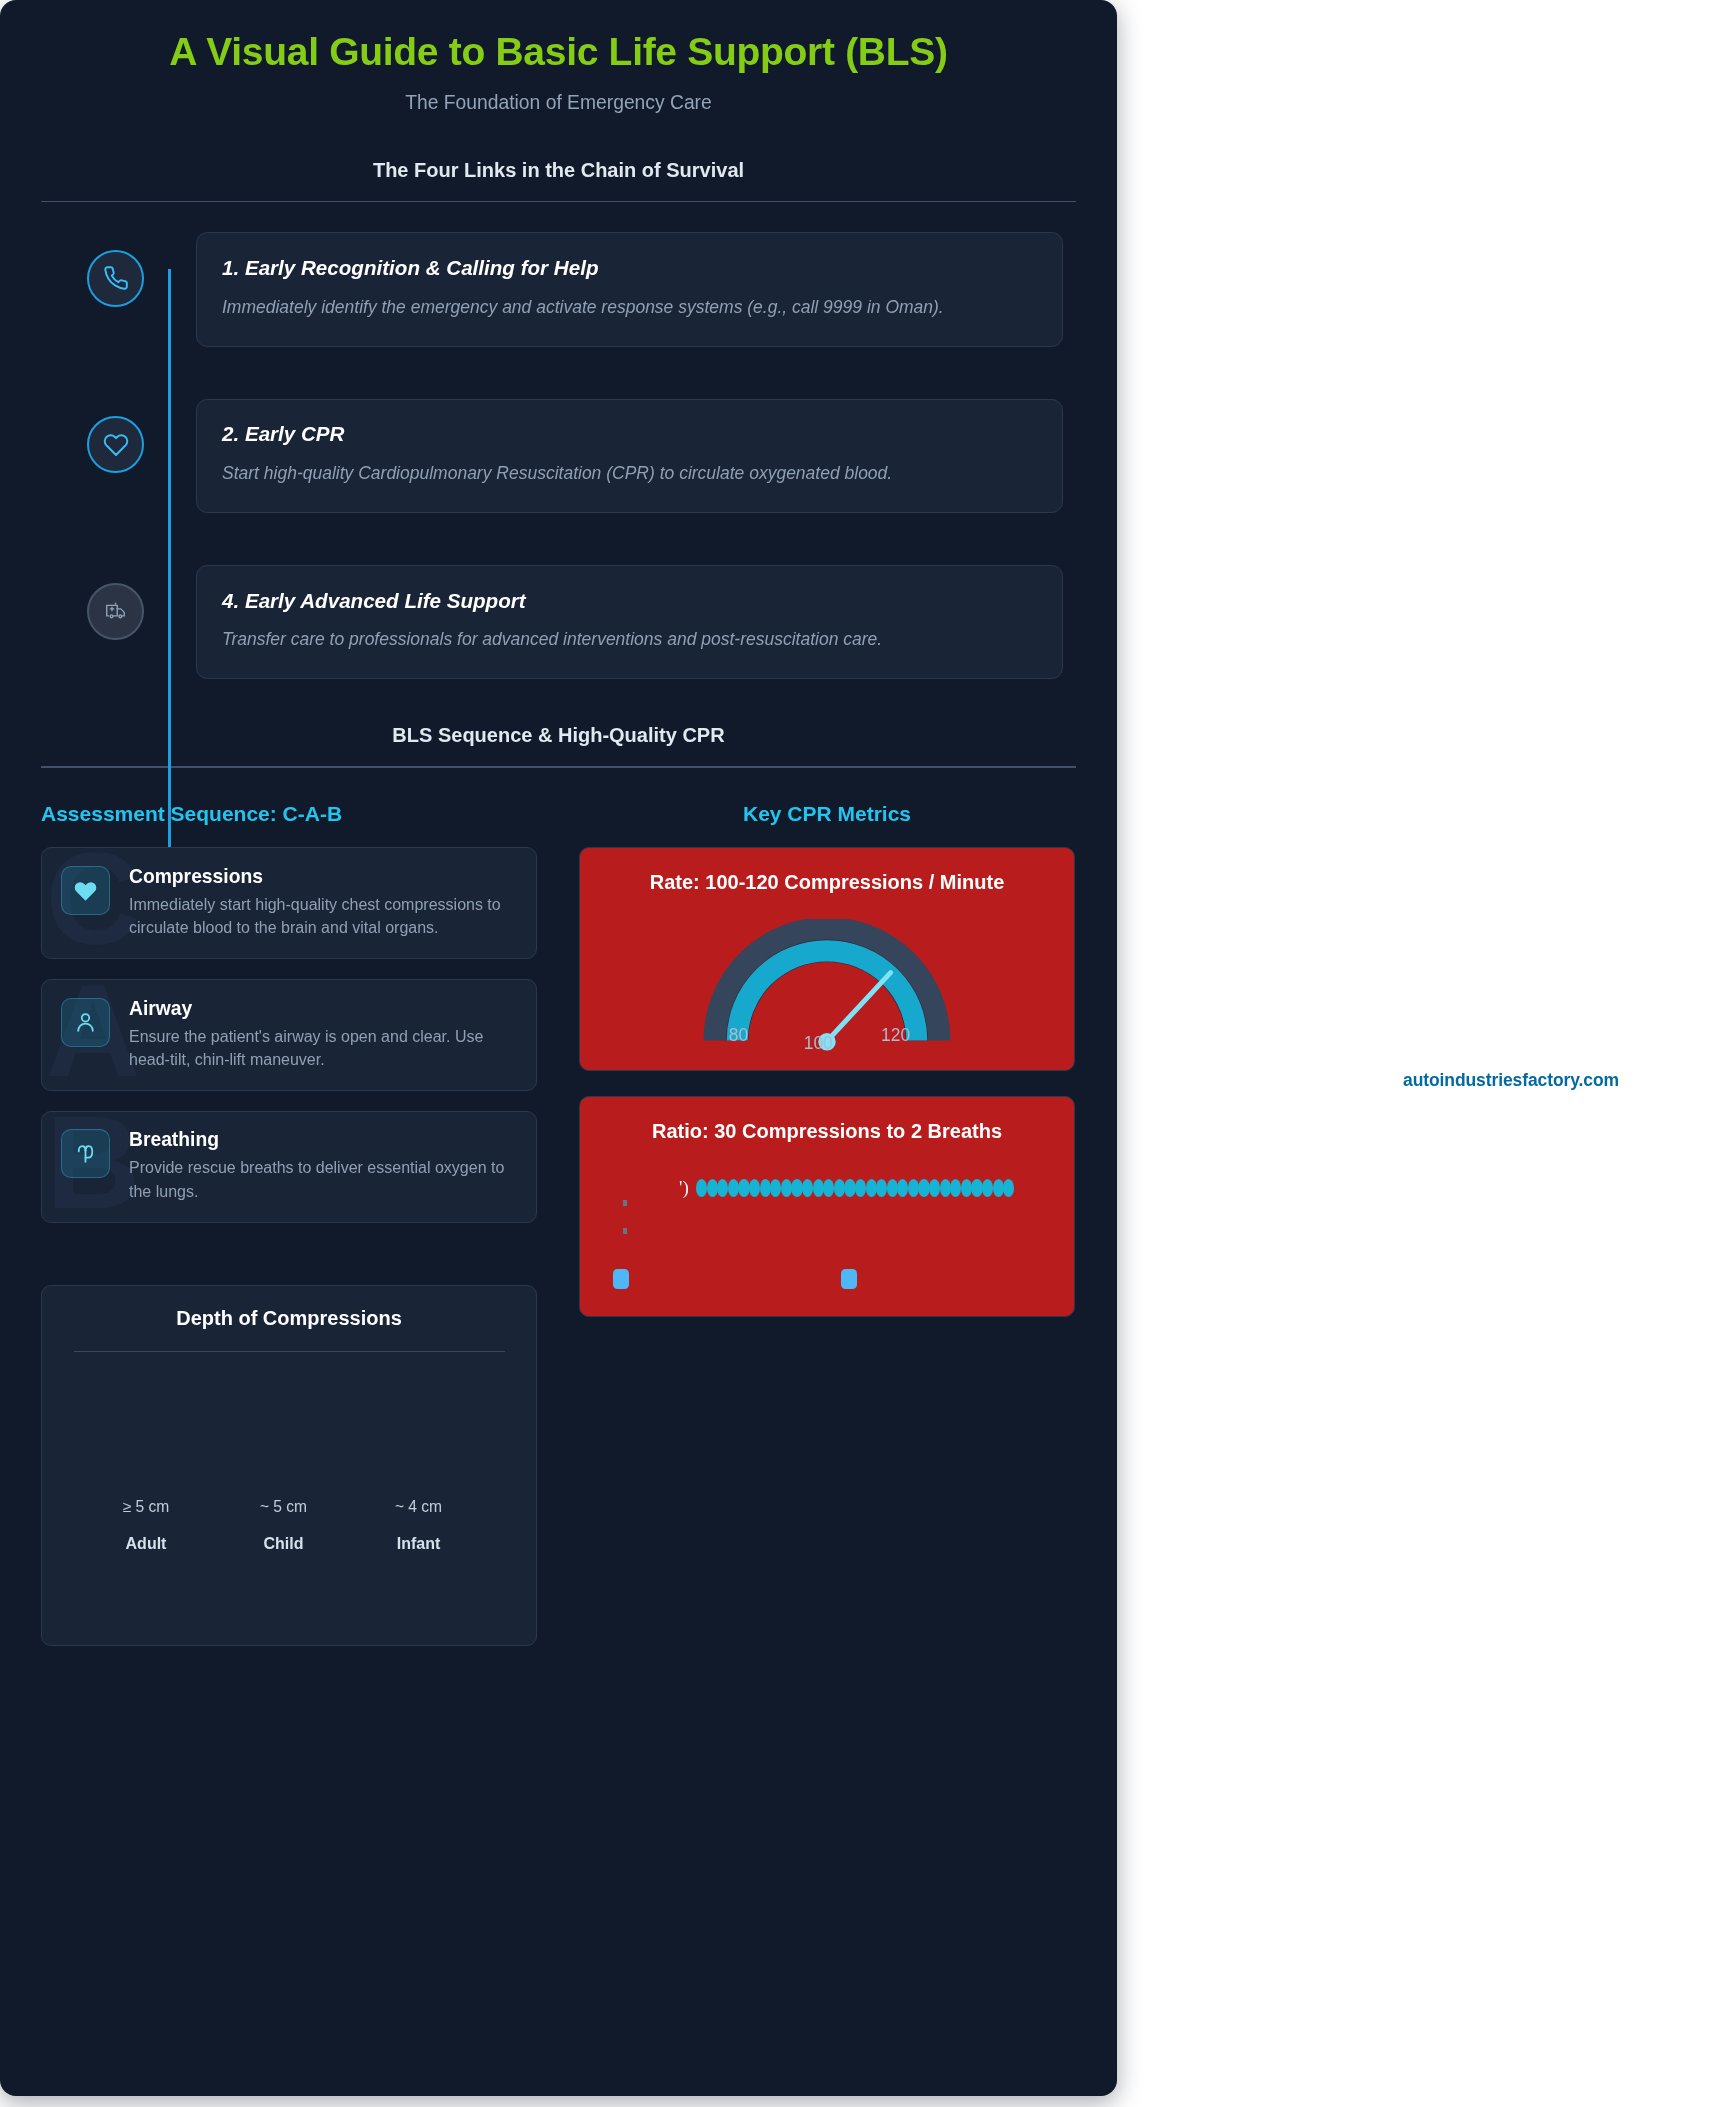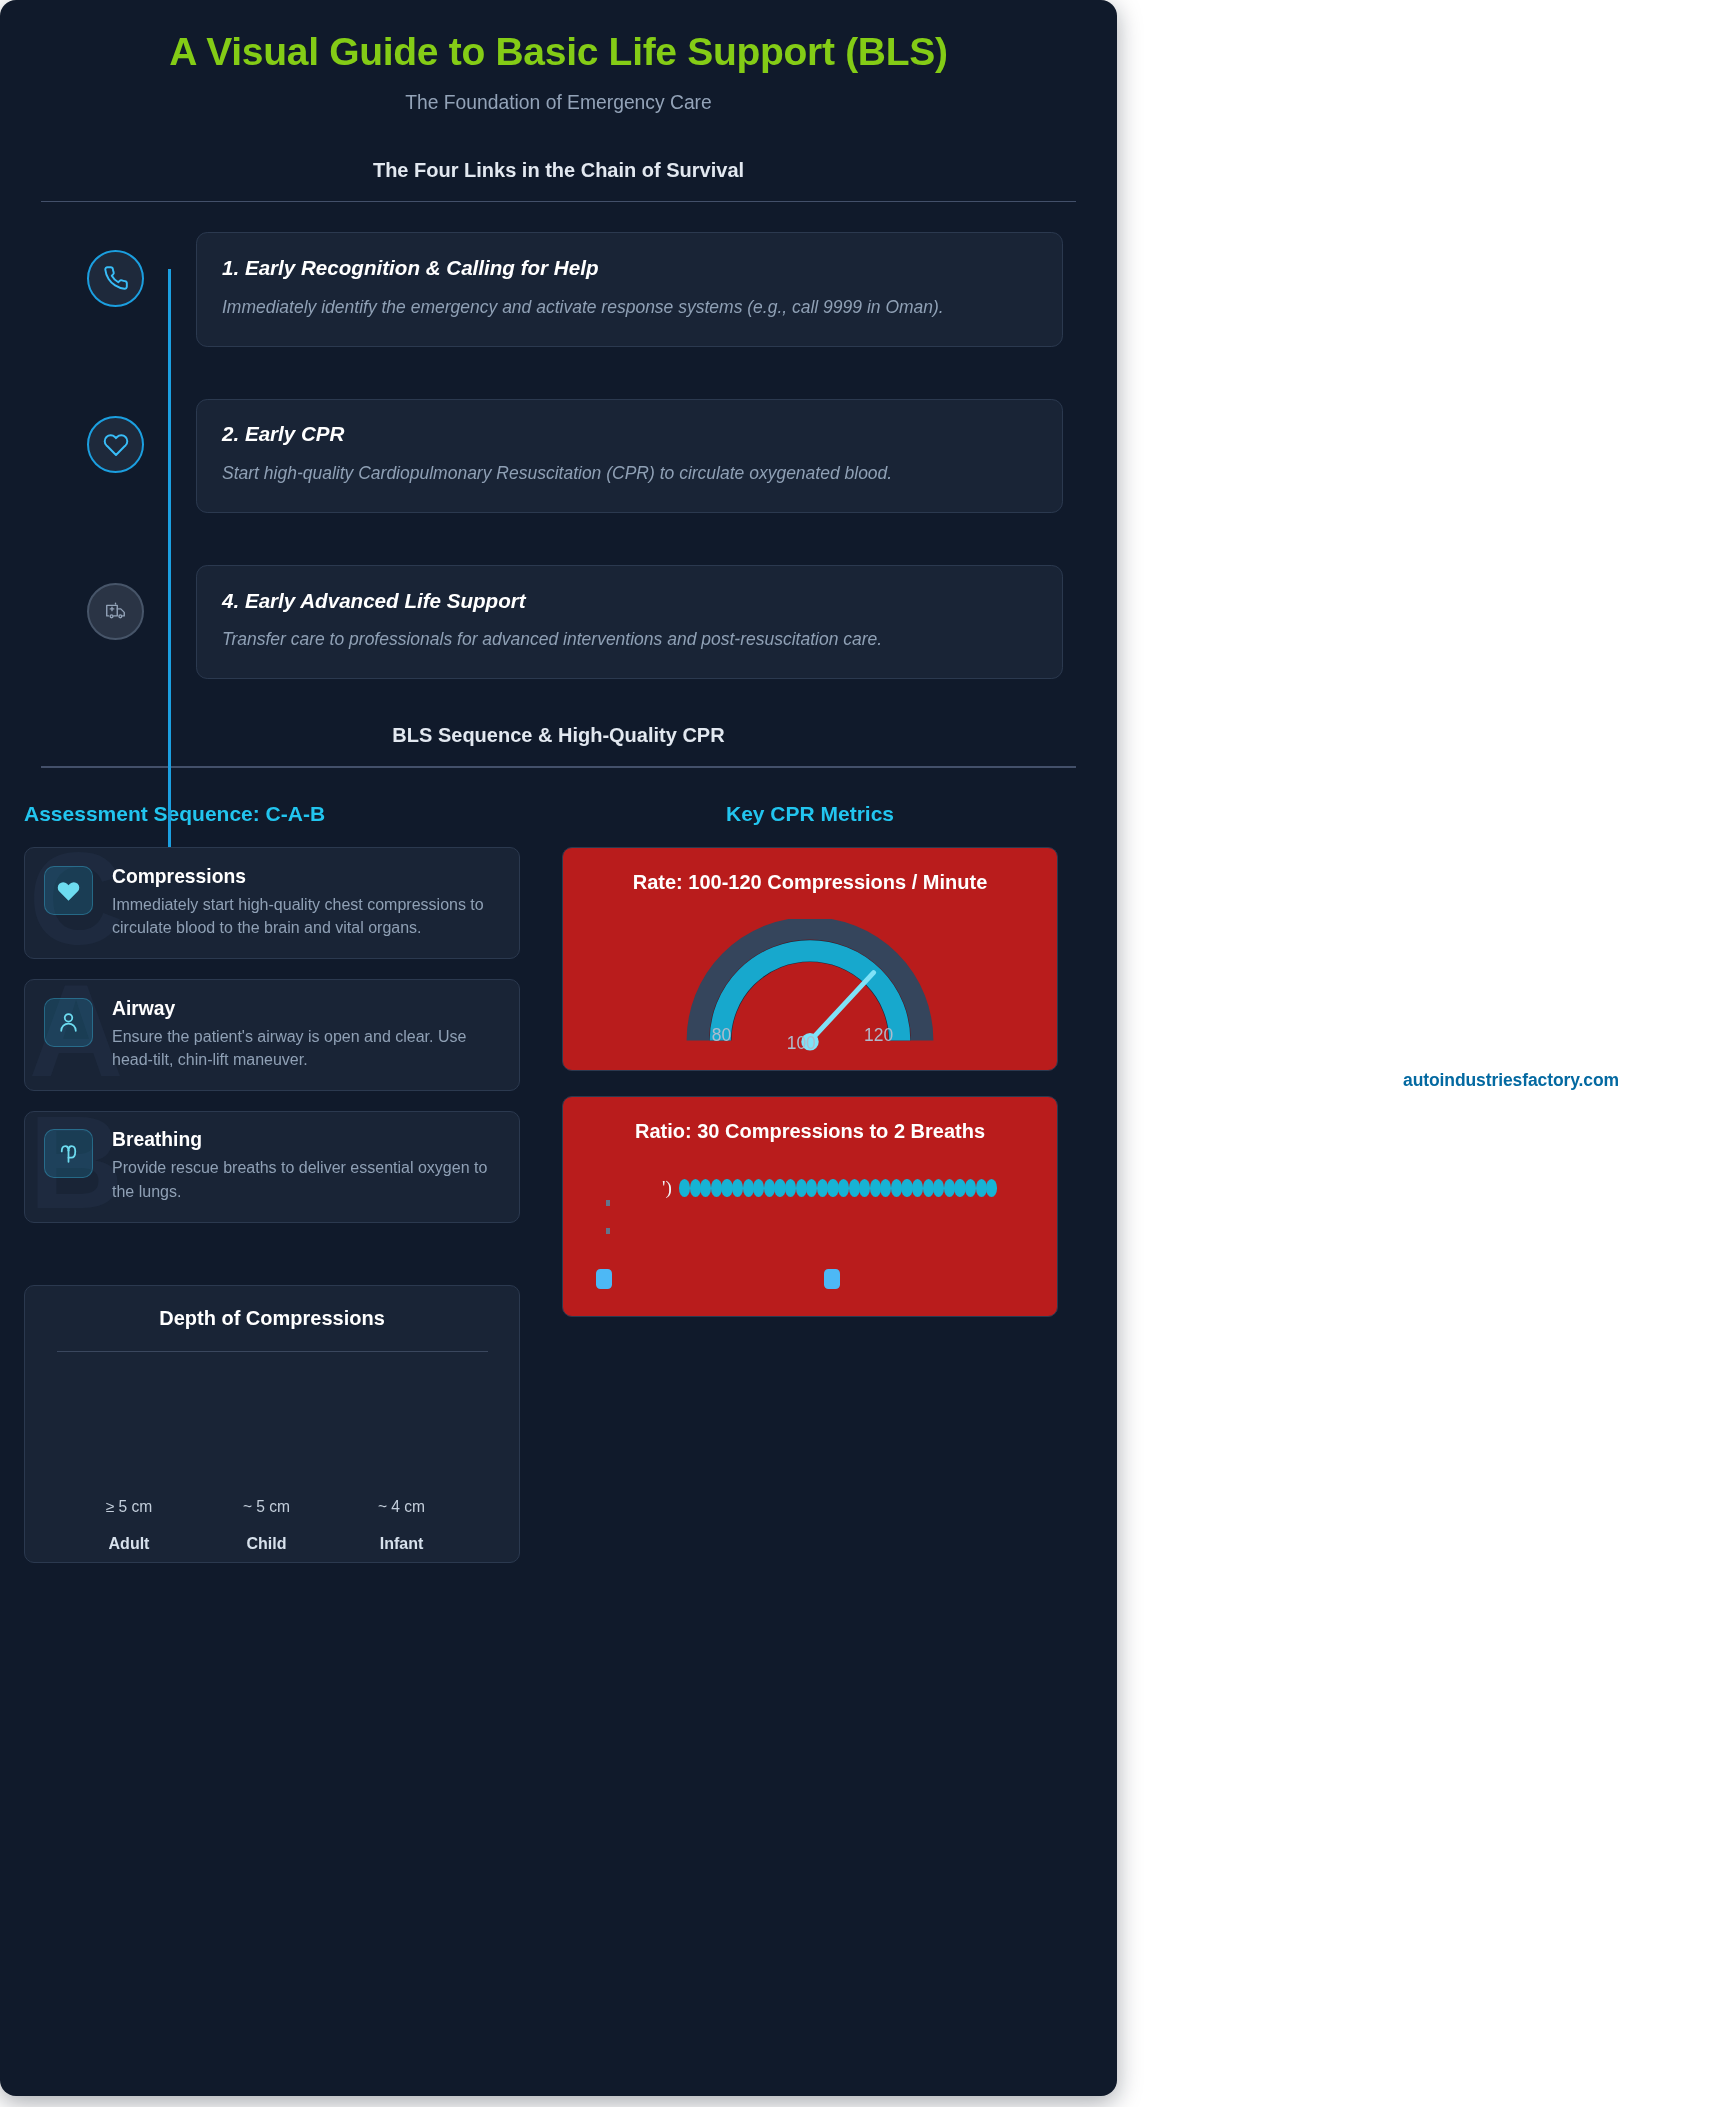--- a/index.html
+++ b/index.html
@@ -88,21 +88,21 @@
     font-weight: bold;
     margin-bottom: 13.7px;
   }
   .chain-card p {
     color: #8fa0b5;
     font-size: 17.5px;
     line-height: 1.55;
   }
 
   
-  .cols { display: flex; gap: 42px; padding: 0 24px; margin-top: 34px; }
+  .cols { display: flex; gap: 42px; padding: 0 41px; margin-top: 34px; }
   .col { width: 496px; }
   .col-head {
     color: #22c5ef;
     font-size: 21px;
     font-weight: bold;
     margin-bottom: 21px;
   }
   .col-head.center { text-align: center; }
 
   
@@ -189,21 +189,21 @@
     background: #64748b;
     left: 24px;
   }
 
   
   .depth-card {
     background: #192436;
     border: 1.2px solid #2b394f;
     border-radius: 10px;
     padding: 21px 19px 19px 19px;
-    height: 278px;
+    height: 361px;
   }
   .depth-title {
     color: #ffffff;
     font-size: 20px;
     font-weight: bold;
     text-align: center;
   }
   .depth-rule { height: 1.2px; background:#3a475e; margin: 21px 12.5px 0 12.5px; }
   .depth-axis { position: relative; height: 206px; }
   .depth-col { position: absolute; bottom: 5px; text-align: center; width: 125px; }

